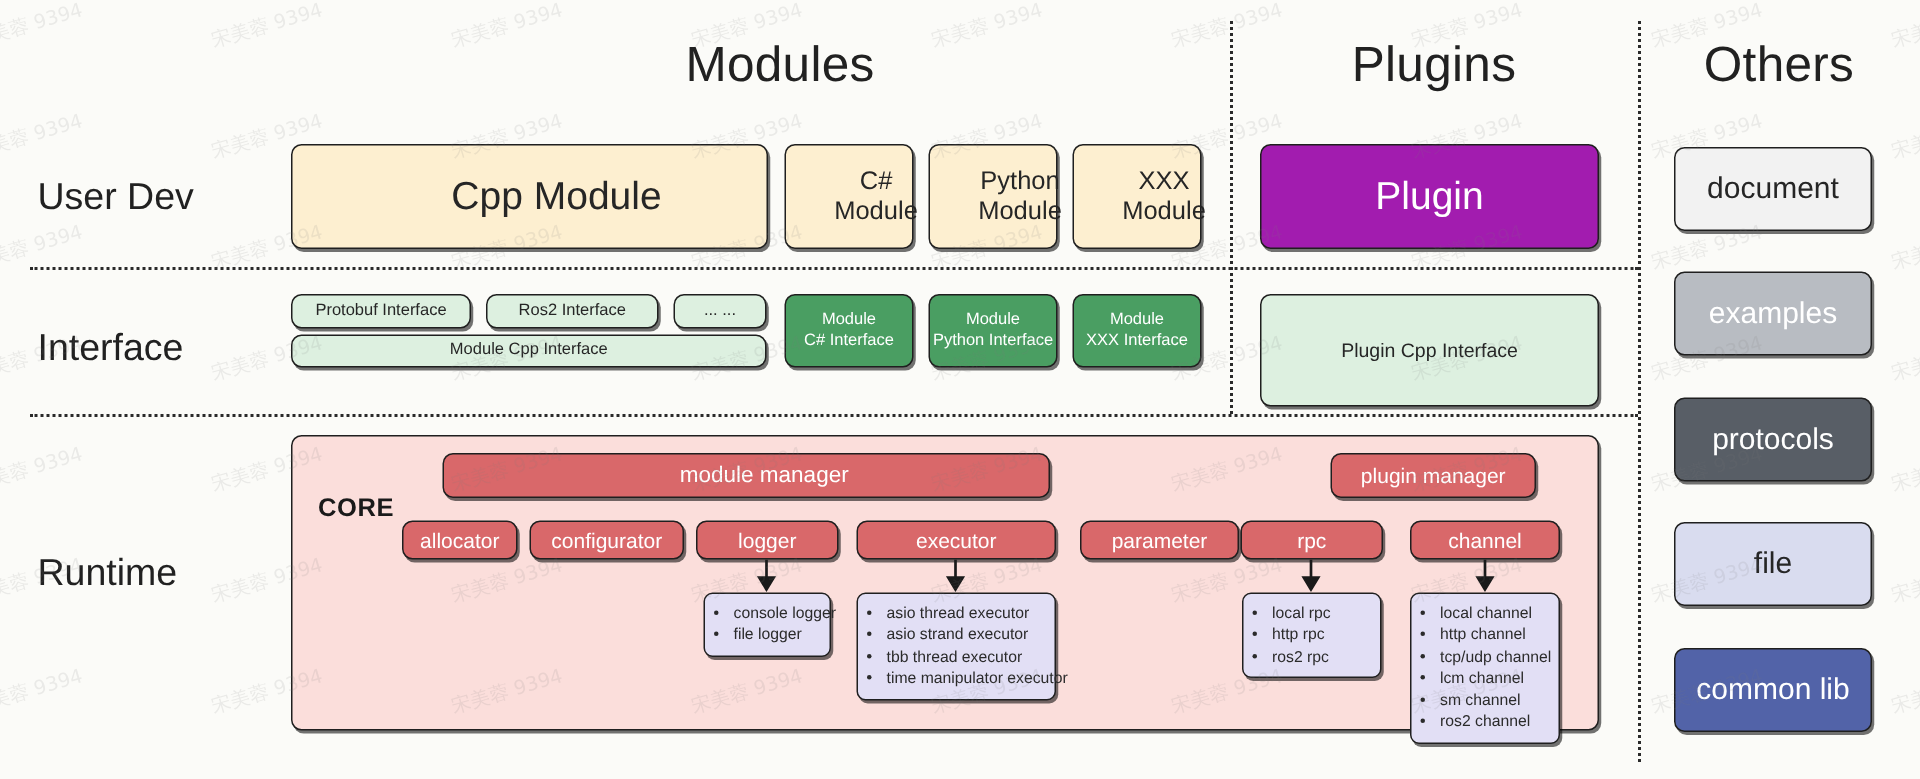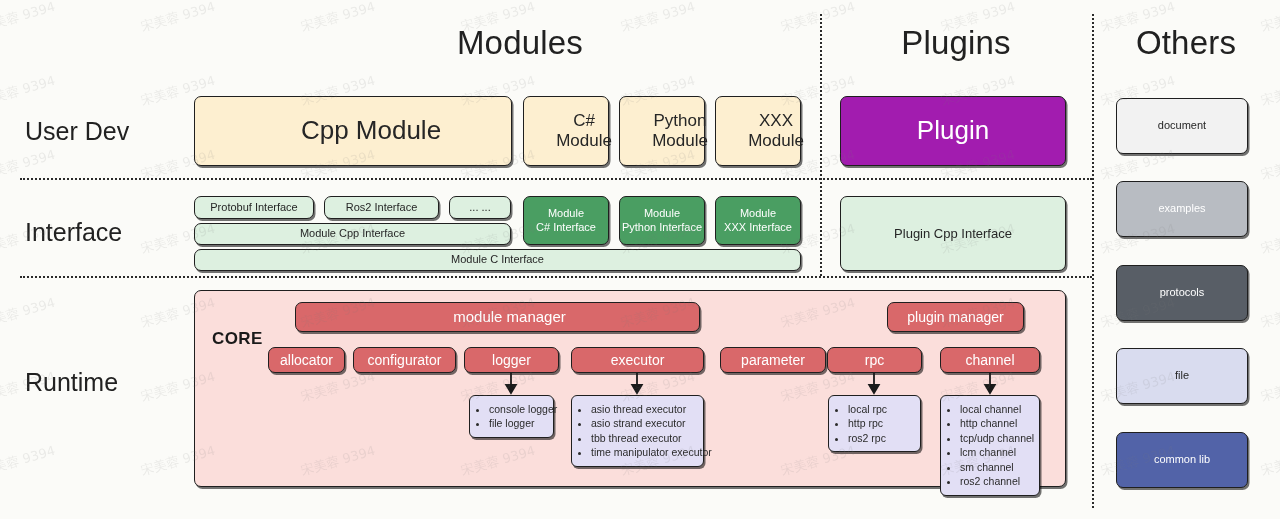--- a/index.html
+++ b/index.html
@@ -160,21 +160,21 @@
   #arr-logger   { left: 504px; top: 373px; }
   #arr-executor { left: 630px; top: 373px; }
   #arr-rpc      { left: 867px; top: 373px; }
   #arr-channel  { left: 983px; top: 373px; }
 
   
   .other-box {
     left: 1116px;
     width: 132px;
     height: 56px;
-    font-size: 11px;
+    font-size: 20px;
   }
   #box-document  { top: 98px; }
   #box-examples  { top: 181px; }
   #box-protocols { top: 265px; }
   #box-tools     { top: 348px; }
   #box-commonlib { top: 432px; }
 
   
   .wm {
     position: absolute;
@@ -210,21 +210,20 @@
   <div class="box c-cream" id="box-py-module" style="white-space:pre-line">Python
 Module</div>
   <div class="box c-cream" id="box-xxx-module" style="white-space:pre-line">XXX
 Module</div>
   <div class="box c-gold" id="box-plugin">Plugin</div>
 
   <div class="box c-mint" id="box-protobuf-if">Protobuf Interface</div>
   <div class="box c-mint" id="box-ros2-if">Ros2 Interface</div>
   <div class="box c-mint" id="box-dots-if">... ...</div>
   <div class="box c-mint" id="box-cpp-if">Module Cpp Interface</div>
-  <div class="box c-mint" id="box-c-if">Module C Interface</div>
   <div class="box c-green" id="box-mod-cs-if" style="white-space:pre-line">Module
 C# Interface</div>
   <div class="box c-green" id="box-mod-py-if" style="white-space:pre-line">Module
 Python Interface</div>
   <div class="box c-green" id="box-mod-xxx-if" style="white-space:pre-line">Module
 XXX Interface</div>
   <div class="box c-mint" id="box-plugin-cpp-if">Plugin Cpp Interface</div>
 
   <div class="box c-pink" id="box-core"></div>
   <div id="core-label">CORE</div>

